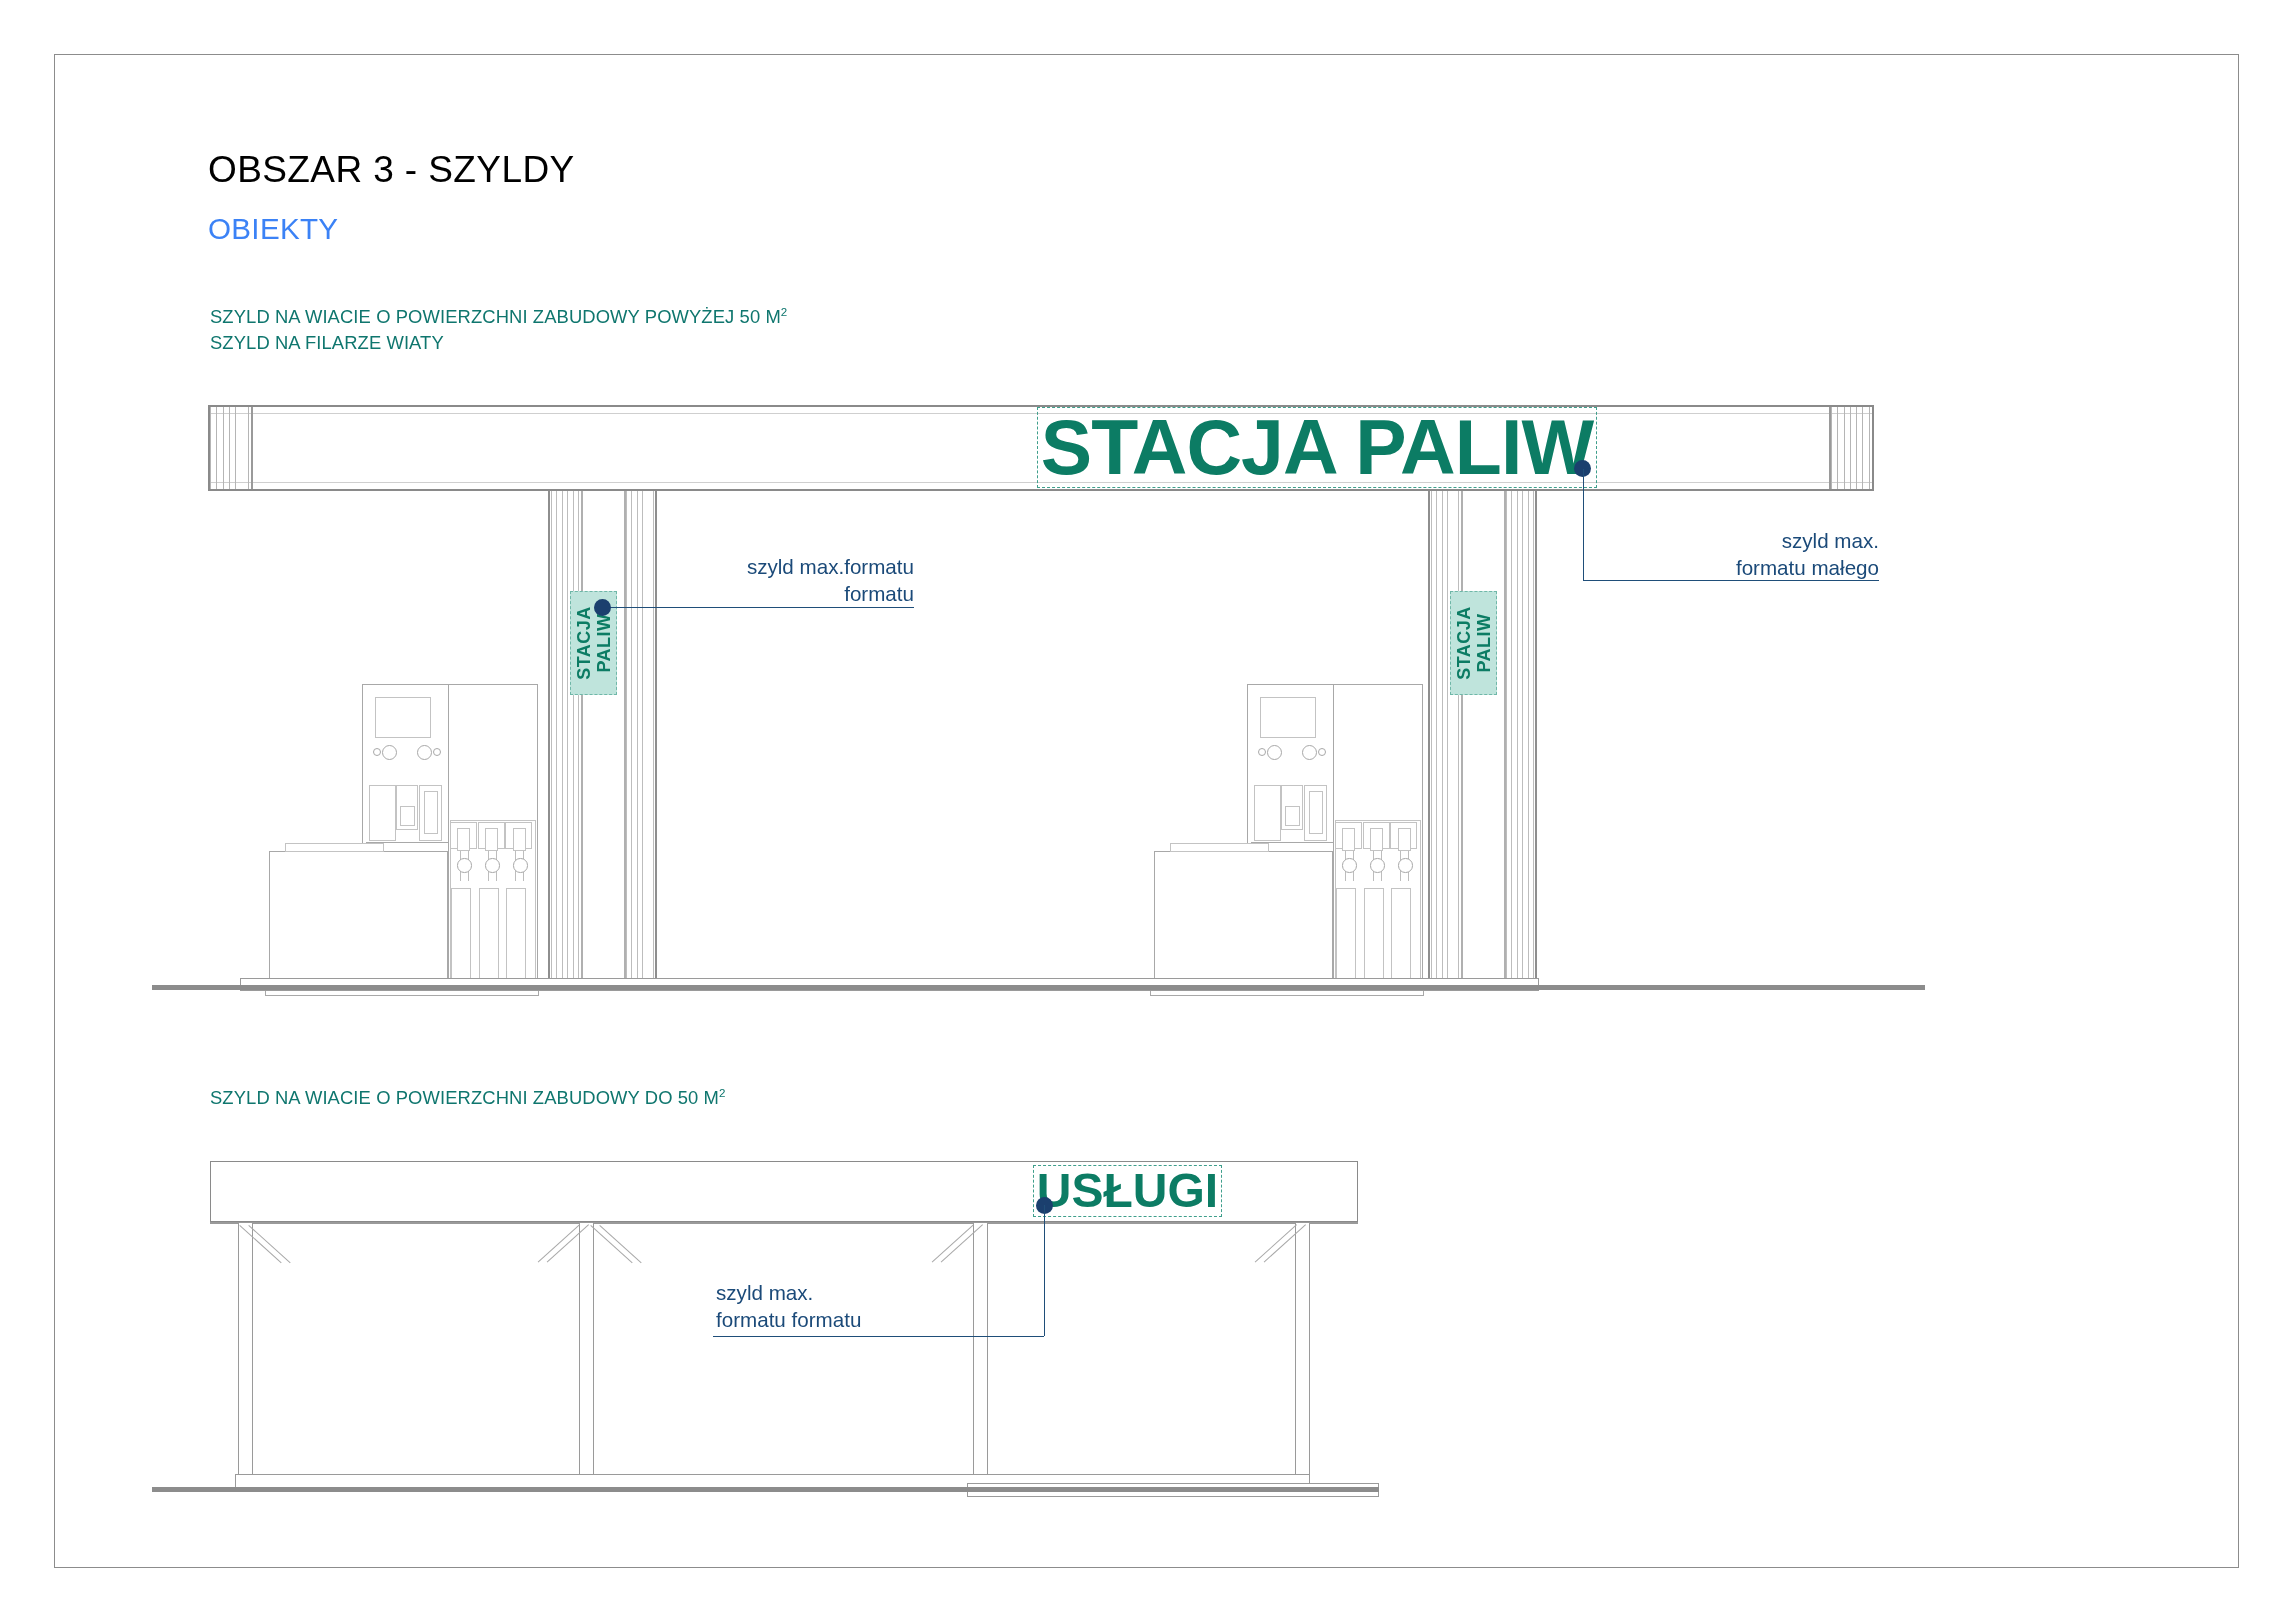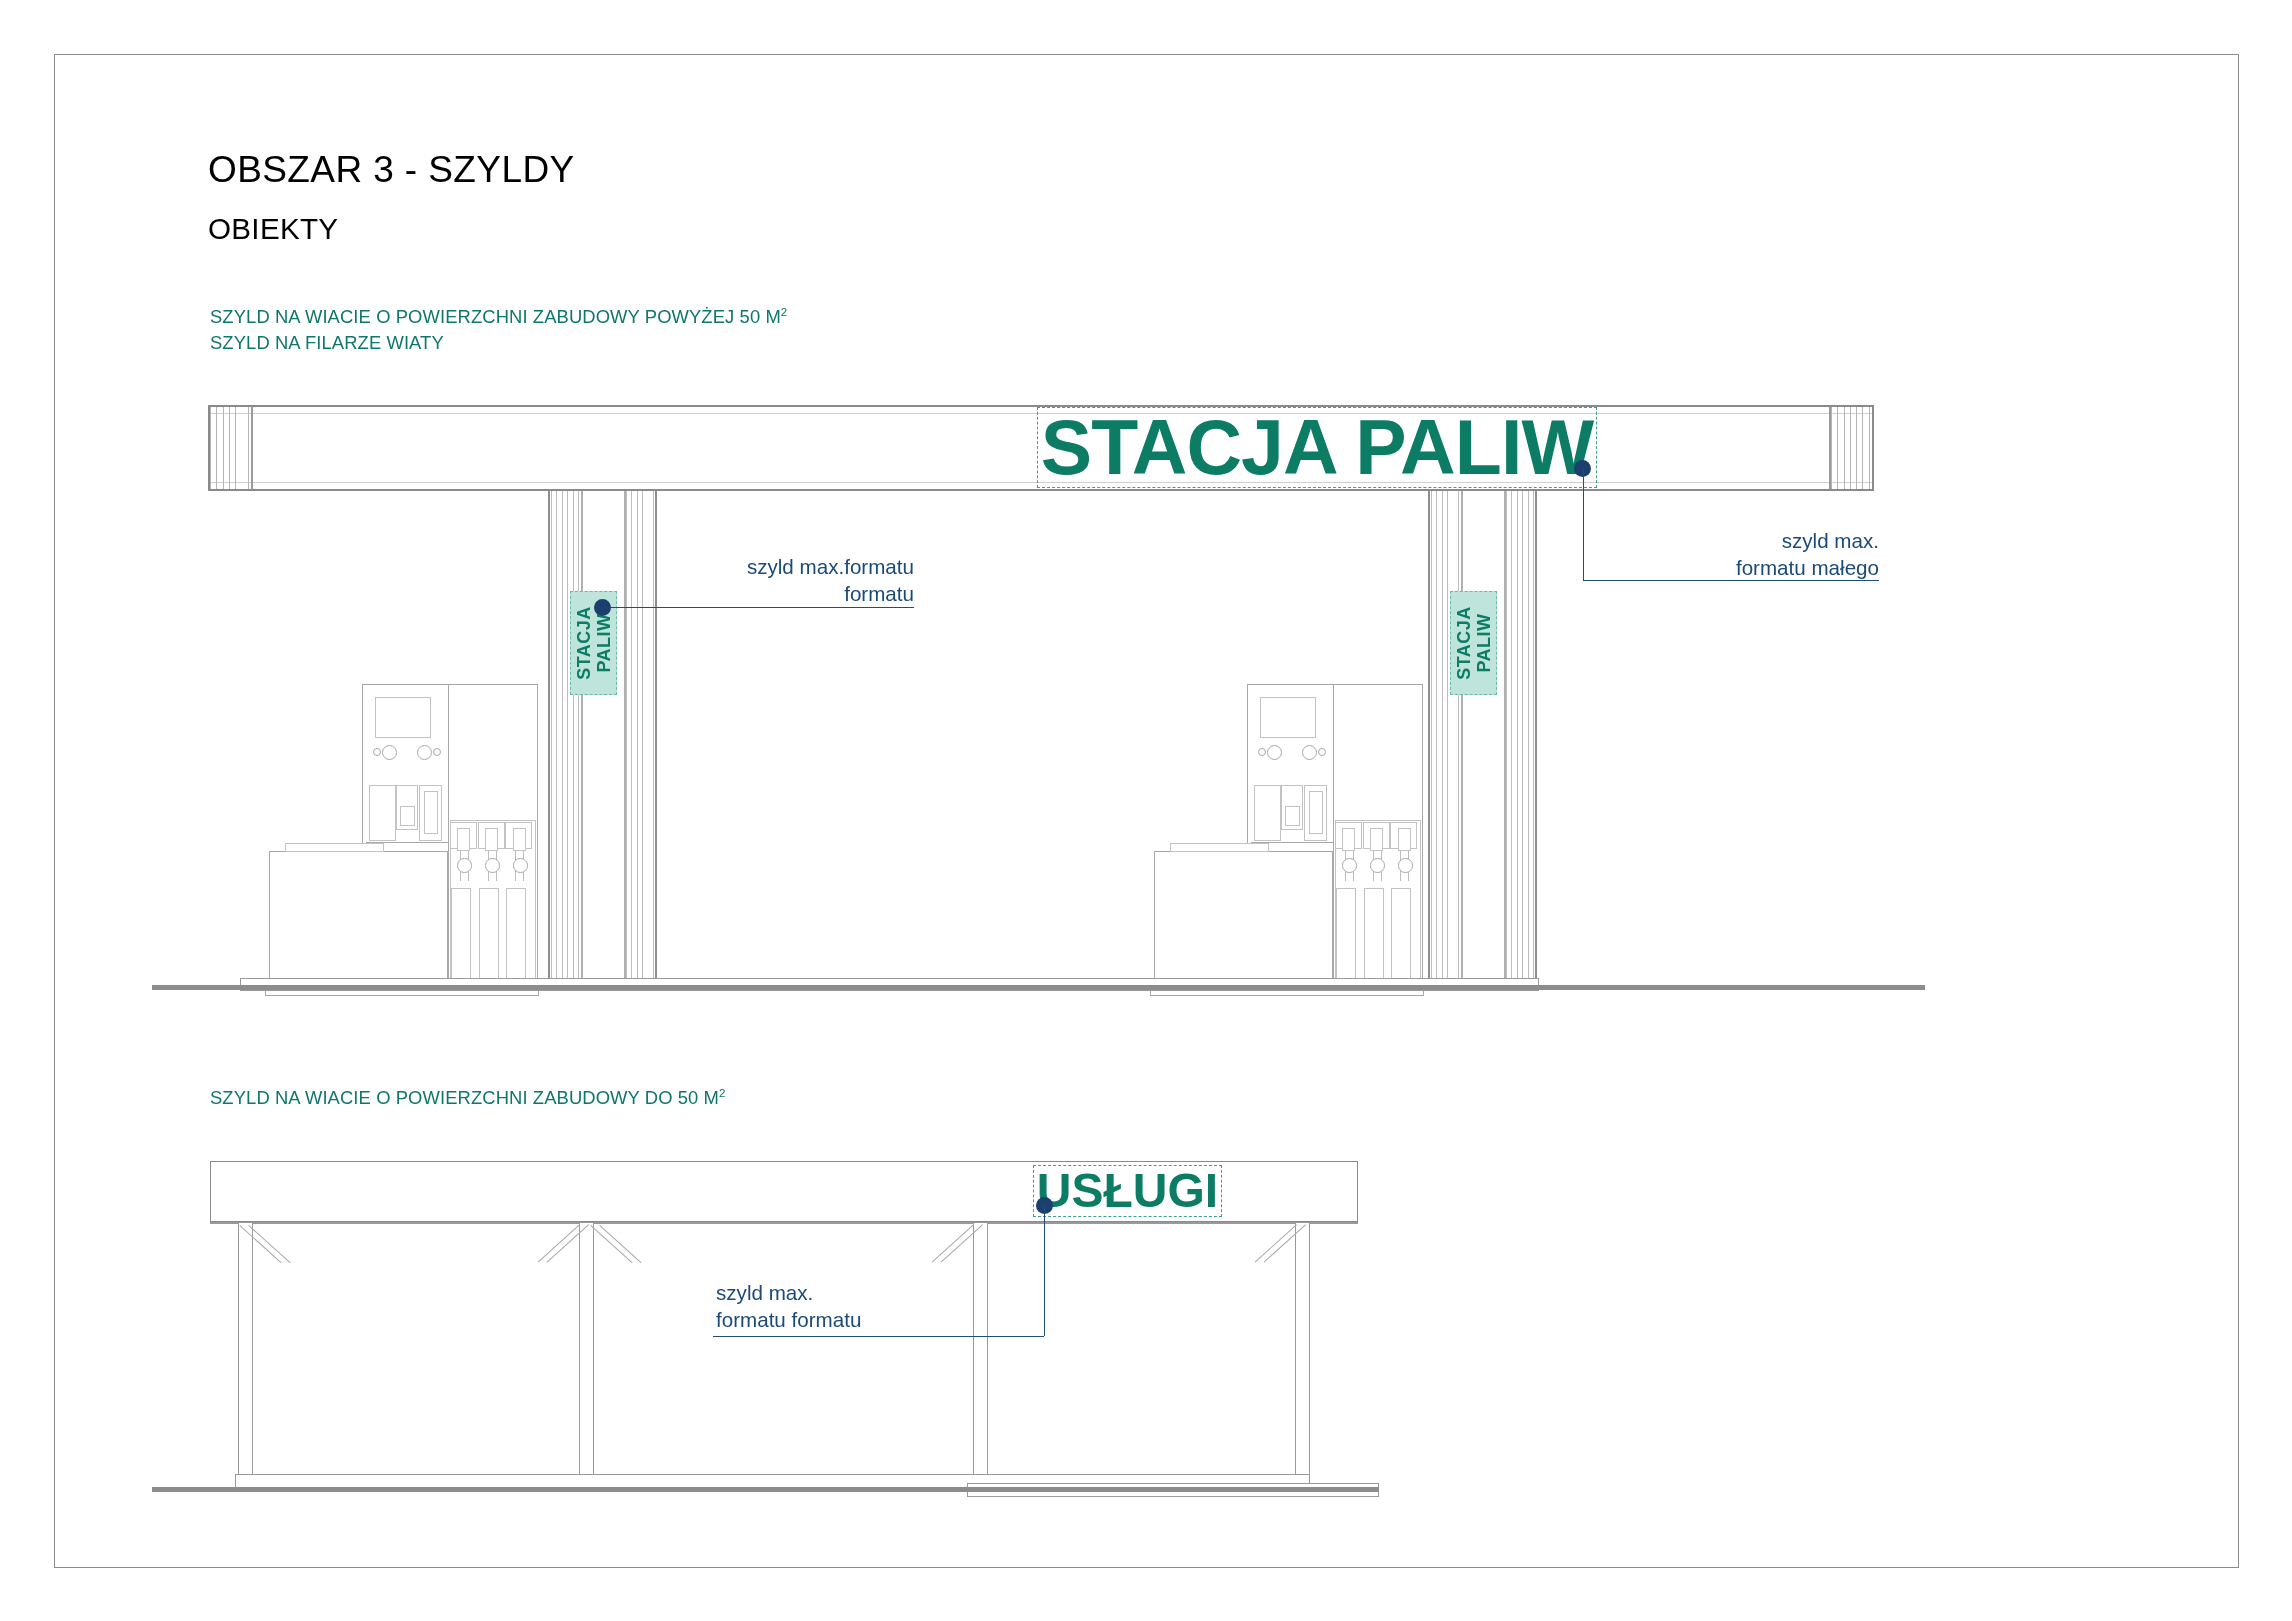--- a/index.html
+++ b/index.html
@@ -16,21 +16,21 @@
     border:1.8px solid #8c8c8c;box-sizing:border-box;background:#fff;
   }
 
   
   #title-block{position:absolute;left:208px;top:142px;margin-top:8px;}
   #doc-title{
     font-size:37px;letter-spacing:0.4px;color:#000;font-weight:400;
     line-height:1.1;white-space:nowrap;
   }
   #doc-subtitle{
-    font-size:29.6px;letter-spacing:0.3px;color:#000000;font-weight:400;
+    font-size:29.6px;letter-spacing:0.3px;color:#3b82f6;font-weight:400;
     margin-top:21.5px;white-space:nowrap;
   }
   .note-line{
     font-size:18.4px;letter-spacing:0.1px;color:#0f766e;font-weight:400;
     white-space:nowrap;line-height:1.42;
   }
   #notes-upper{position:absolute;left:210px;top:304px;}
   #note-lower{position:absolute;left:210px;top:1085px;}
   .sup{font-size:11.6px;vertical-align:super;}
 

